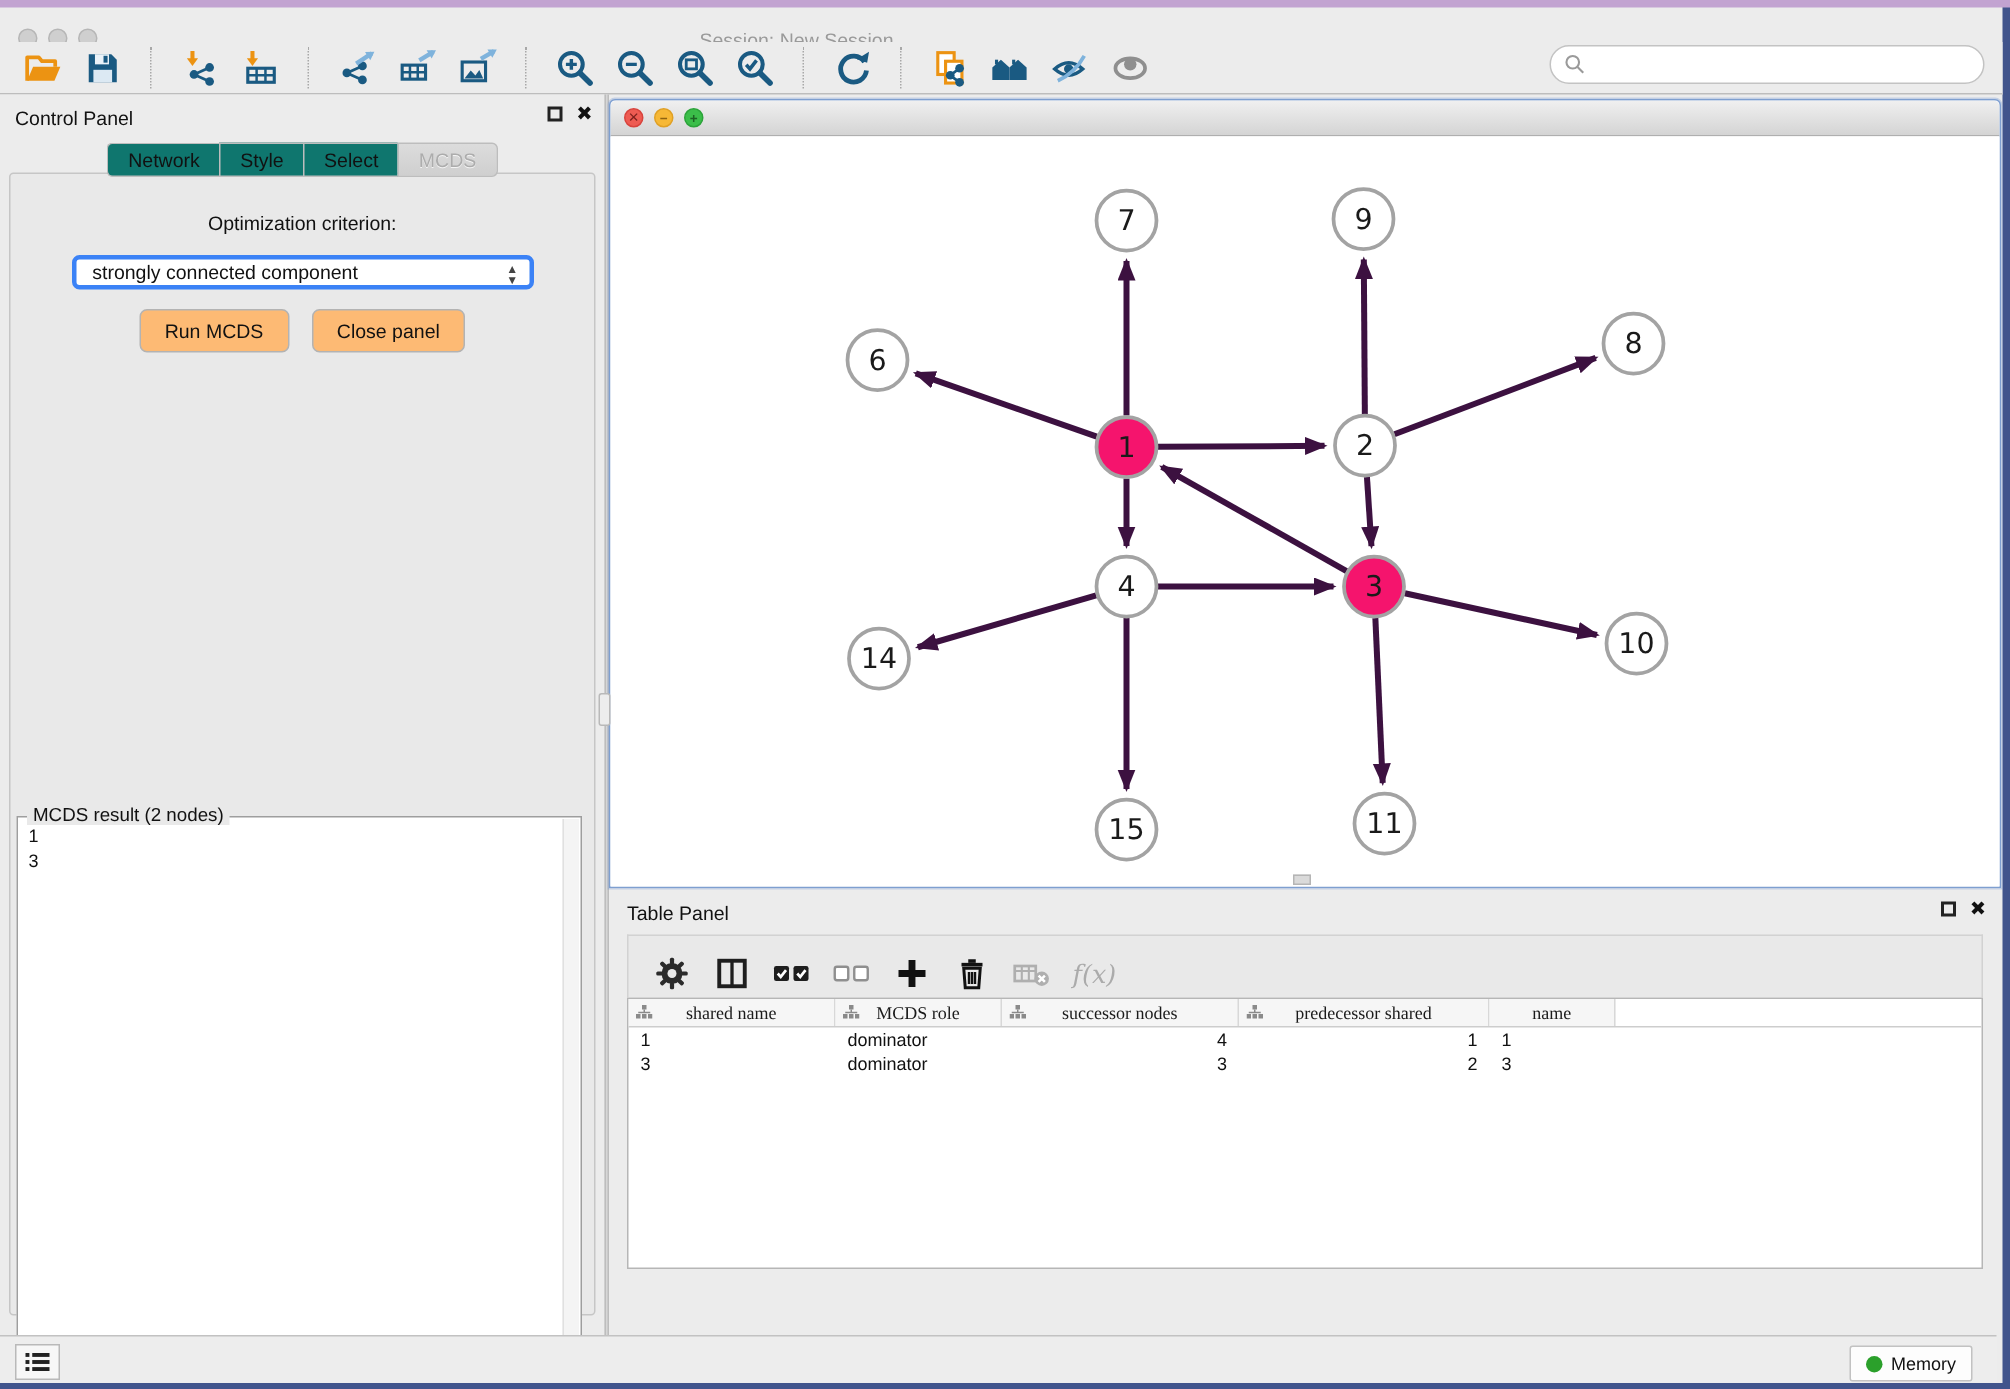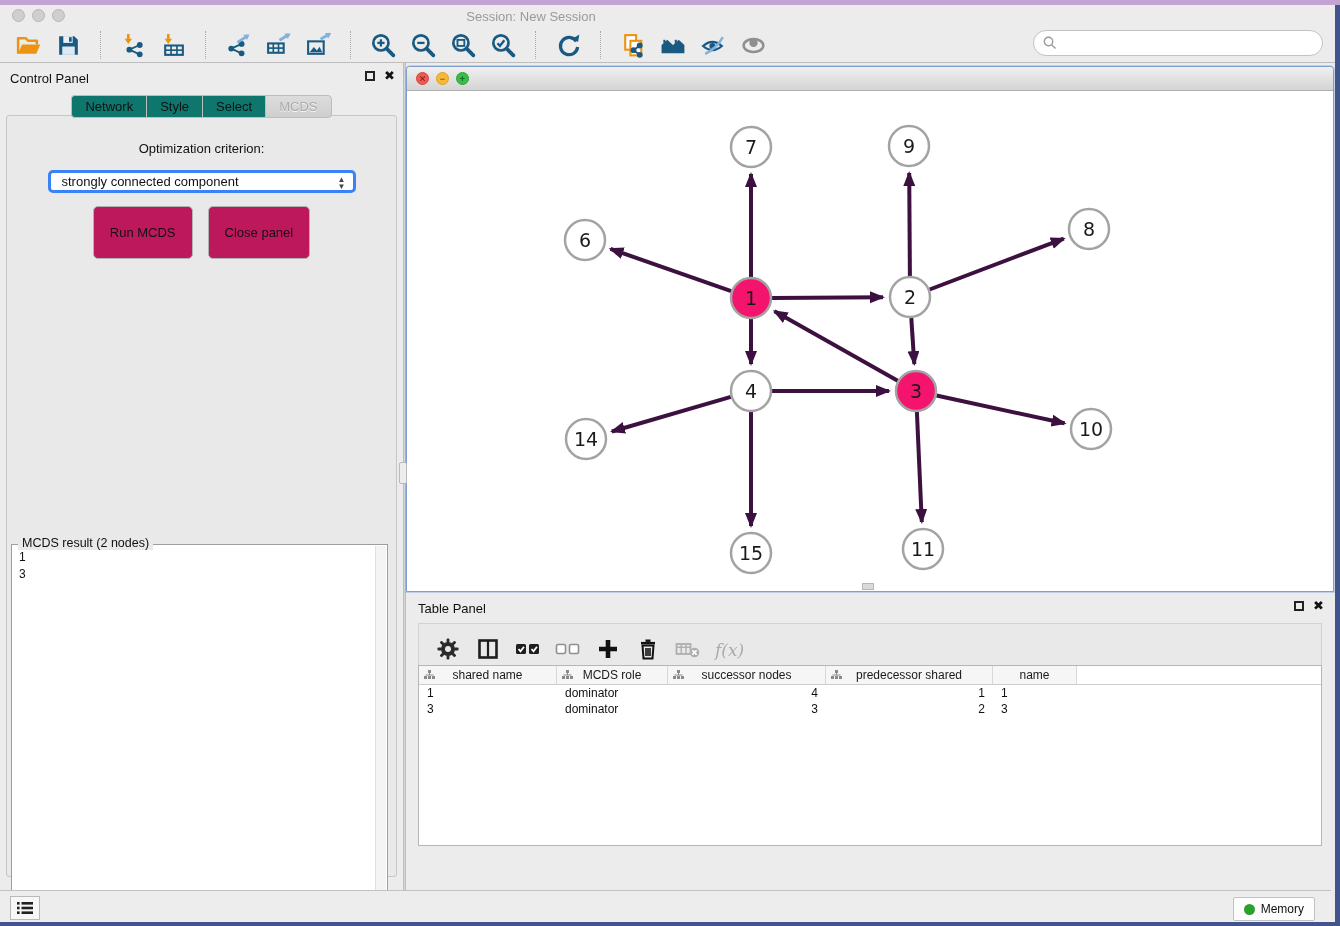--- a/index.html
+++ b/index.html
@@ -2,21 +2,21 @@
 <html><head>
 <meta charset="utf-8">
 <style>
   * { margin:0; padding:0; box-sizing:border-box; }
   html,body { width:1340px; height:926px; }
   body { font-family:"Liberation Sans","DejaVu Sans",sans-serif; background:#41548C; position:relative; overflow:hidden; }
   #app { position:absolute; left:0; top:0; width:1335px; height:922px; background:#ECECEC; }
   #menubar-strip { position:absolute; left:0; top:0; width:1340px; height:5px; background:#C2A3D1; z-index:50; }
 
   
-  #titlebar { position:absolute; left:0; top:5px; width:1062px; height:23px; background:#ECECEC; }
+  #titlebar { position:absolute; left:0; top:15px; width:1062px; height:23px; background:#ECECEC; }
   .tl-gray { width:13px; height:13px; border-radius:50%; background:#CFCFCF; border:1px solid #B6B6B6; display:inline-block; }
   #traffic-main { position:absolute; left:12px; top:4px; display:flex; gap:7px; }
   #window-title { position:absolute; left:0; right:0; top:4px; text-align:center; font-size:13px; color:#9A9A9A; }
 
   
   #toolbar { position:absolute; left:0; top:28px; width:1335px; height:35px; background:#ECECEC; border-bottom:1px solid #BDBDBD; display:flex; align-items:center; padding-left:8px; }
   .tb-group { display:flex; align-items:center; }
   .tb-sep { width:1px; height:28px; border-left:1px dotted #A8A8A8; margin:0 12px; }
   .tb-btn { width:40px; height:32px; display:flex; align-items:center; justify-content:center; cursor:default; }
   .tb-btn svg { width:27px; height:27px; }
@@ -33,21 +33,21 @@
   #cp-tabs { position:absolute; left:0; top:32px; width:100%; display:flex; justify-content:center; z-index:5; }
   .tab-btn { font-size:13px; padding:3px 13px; background:#0f766e; border:1px solid #BDBDBD; border-right:none; color:#111; }
   .tab-btn:first-child { border-radius:4px 0 0 4px; }
   .tab-btn:last-child { border-radius:0 4px 4px 0; border-right:1px solid #BDBDBD; }
   .tab-btn.sel { background:linear-gradient(#DCDCDC,#CFCFCF); color:#ACACAC; text-shadow:0 1px 0 #F4F4F4; }
   #cp-body { position:absolute; left:6px; top:52px; width:391px; height:762px; background:#E9E9E9; border:1px solid #C6C6C6; border-radius:3px; }
   #opt-label { text-align:center; margin-top:25px; font-size:13px; color:#111; }
   #criterion-select { position:relative; margin:14px auto 0; width:308px; height:23px; background:#fff; border:3px solid #3b82f6; border-radius:5px; font-size:13px; color:#111; display:flex; align-items:center; padding-left:11px; }
   .stepper { position:absolute; right:7px; top:3px; display:flex; flex-direction:column; line-height:7px; font-size:8px; color:#444; }
   #cp-buttons { display:flex; justify-content:center; gap:15px; margin-top:13px; }
-  .mac-btn { font-size:13px; color:#111; background:#be185d; border:1px solid #B3B3B3; border-radius:5px; padding:18px 16px; }
+  .mac-btn { font-size:13px; color:#111; background:#fdba74; border:1px solid #B3B3B3; border-radius:5px; padding:6px 16px; }
   #result-box { position:absolute; left:4px; top:428px; width:377px; height:378px; border:1px solid #9E9E9E; background:#fff; }
   #result-legend { position:absolute; left:6px; top:-9px; background:#E9E9E9; padding:0 4px; font-size:12.5px; color:#111; }
   #result-lines { position:absolute; left:0; top:4px; right:12px; font-size:12px; color:#111; line-height:17px; padding-left:7px; font-family:"Liberation Sans",sans-serif; }
   #result-scroll { position:absolute; right:1px; top:1px; bottom:1px; width:11px; background:#F4F4F4; border-left:1px solid #E0E0E0; }
 
   
   #v-divider { position:absolute; left:403px; top:63px; width:3px; height:827px; background:#D6D6D6; border-left:1px solid #BDBDBD; border-right:1px solid #BDBDBD; }
   #v-grip { position:absolute; left:399px; top:462px; width:8px; height:22px; background:#EDEDED; border:1px solid #B9B9B9; border-radius:2px; z-index:6; }
 
   
@@ -64,21 +64,21 @@
   #graph-svg { position:absolute; left:0; top:0; }
   #net-grip { position:absolute; left:455px; bottom:1px; width:12px; height:7px; background:#DADADA; border:1px solid #B5B5B5; }
 
   
   #table-panel { position:absolute; left:406px; top:595px; width:928px; height:293px; background:#ECECEC; }
   #tp-title { position:absolute; left:12px; top:6px; font-size:13px; color:#111; }
   #tp-toolbar { position:absolute; left:12px; top:28px; width:904px; height:42px; background:#E9E9E9; border:1px solid #D2D2D2; border-bottom:none; display:flex; align-items:center; gap:14px; padding-left:16px; }
   .tpt-btn { display:flex; align-items:flex-end; justify-content:center; min-width:26px; height:30px; }
   .fx-label { font-family:"DejaVu Serif","Liberation Serif",serif; font-style:italic; font-size:17px; color:#ABABAB; }
   #data-table { position:absolute; left:12px; top:70px; width:904px; height:181px; background:#fff; border:1px solid #B6B6B6; overflow:hidden; }
-  #thead-row { display:flex; height:19px; border-bottom:1px solid #CDCDCD; }
+  #thead-row { display:flex; height:19px; border-bottom:1px solid #CDCDCD;font-family:Liberation Serif, serif; }
   .th-cell { background:#F6F6F6; border-right:1px solid #D8D8D8; font-size:12px; color:#1A1A1A; display:flex; align-items:center; justify-content:center; gap:5px; position:relative; }
   .th-cell svg { position:absolute; left:5px; }
   .t-row { display:flex; height:16px; }
   .td-cell { font-size:12px; color:#111; padding:1px 8px 0 8px; white-space:nowrap; overflow:hidden; }
   .td-left { text-align:left; } .td-right { text-align:right; }
   #tp-tabs { position:absolute; left:0; top:261px; width:100%; display:flex; justify-content:center; }
   #tp-tabs .tab-btn { padding:3px 14px; }
 
   
   #statusbar { position:absolute; left:0; top:890px; width:1331px; height:32px; background:#EDEDED; border-top:1px solid #C2C2C2; }

